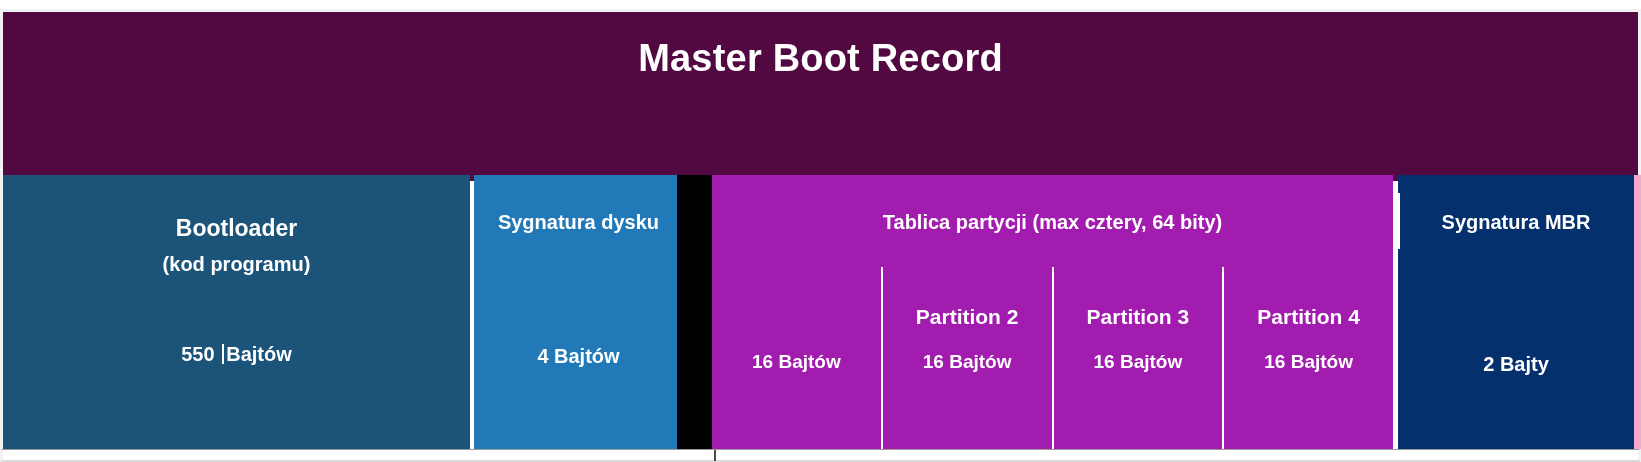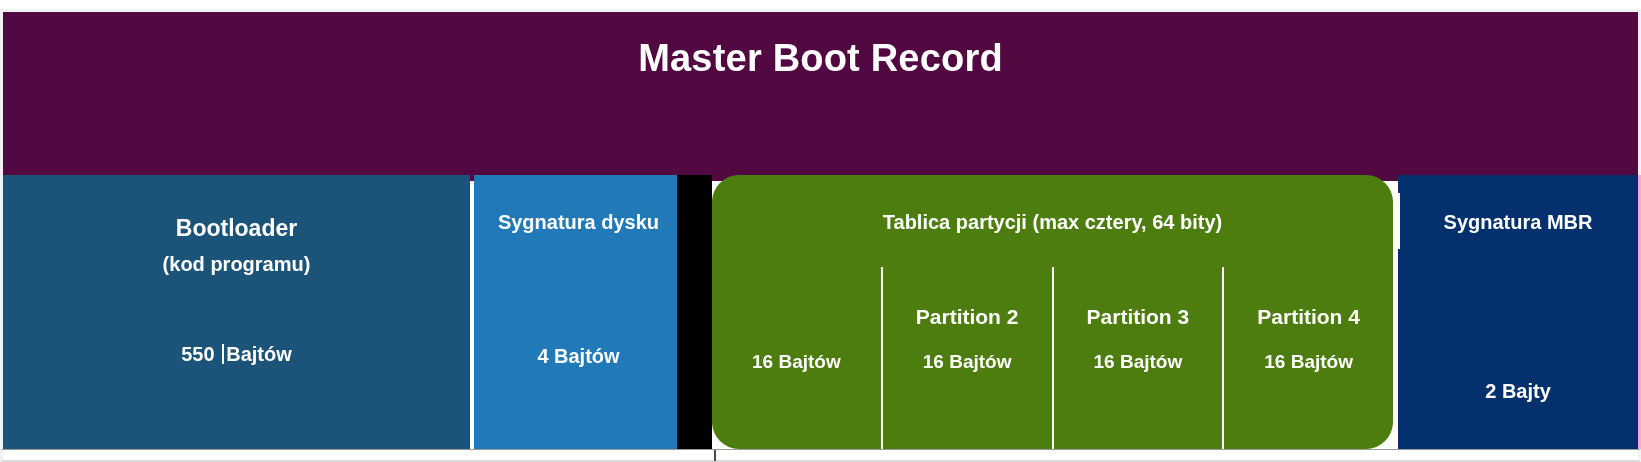--- a/index.html
+++ b/index.html
@@ -139,22 +139,21 @@
   #blk-black {
     left: 677px;
     width: 35px;
     background: #000000;
   }
 
   
   #blk-partition-table {
     left: 712px;
     width: 681px;
-    background: #4d7c0f;
-    border-radius: 27px;
+    background: #a21caf;
   }
   .pt-title {
     position: absolute;
     left: 0;
     top: 36px;
     width: 100%;
     text-align: center;
     font-size: 20px;
     font-weight: bold;
     color: #ffffff;
@@ -195,30 +194,29 @@
     font-size: 19px;
     font-weight: bold;
     color: #ffffff;
   }
 
   
   #blk-mbr-signature {
     left: 1398px;
     width: 243px;
     background: #05306E;
-    border-right: 3px solid #f9a8d4;
+    border-right: 7px solid #f9a8d4;
   }
   #blk-mbr-signature .b-title {
     top: 34px;
     font-size: 20px;
   }
   #blk-mbr-signature .b-size {
     top: 178px;
     font-size: 20px;
-    margin-top: 27px;
   }
   .mbr-tick {
     position: absolute;
     left: 0;
     top: 18px;
     width: 2px;
     height: 56px;
     background: #ffffff;
   }
 

